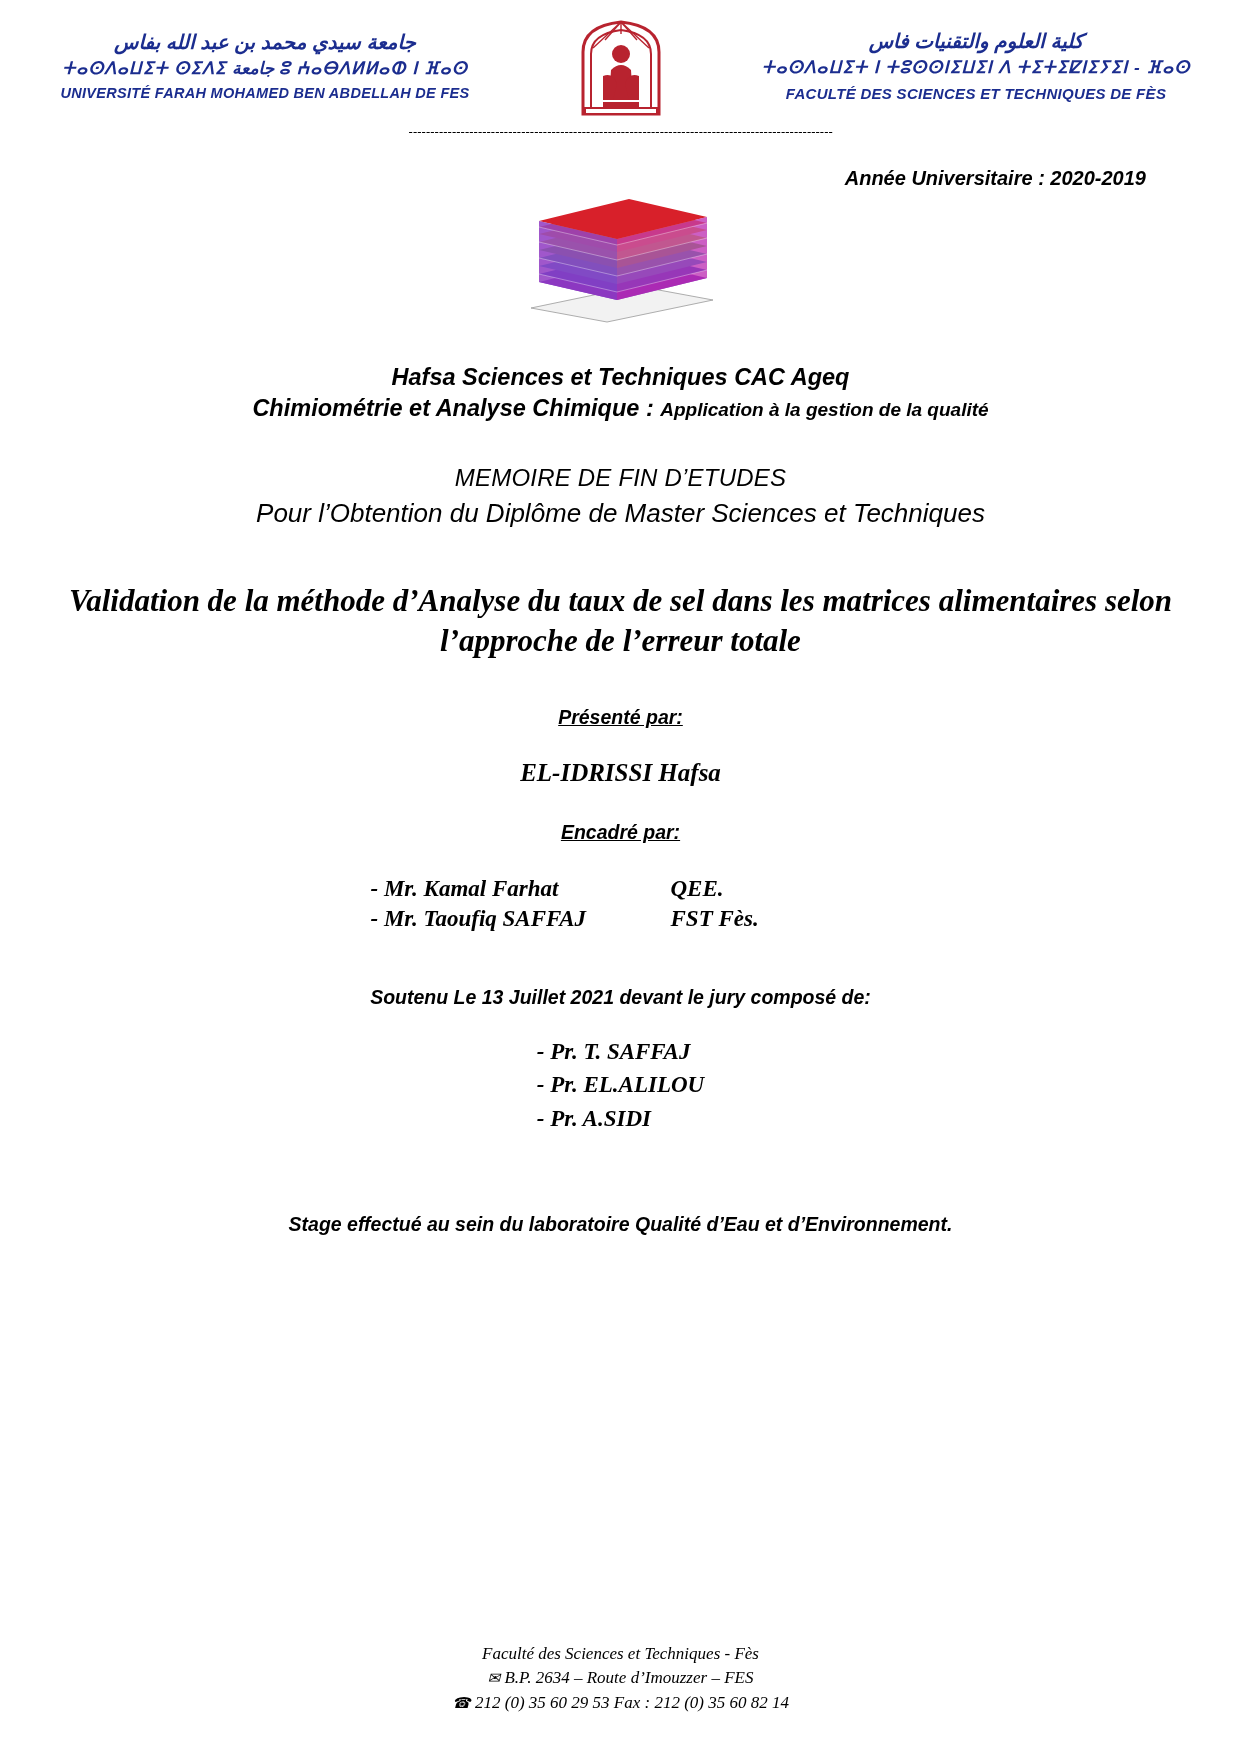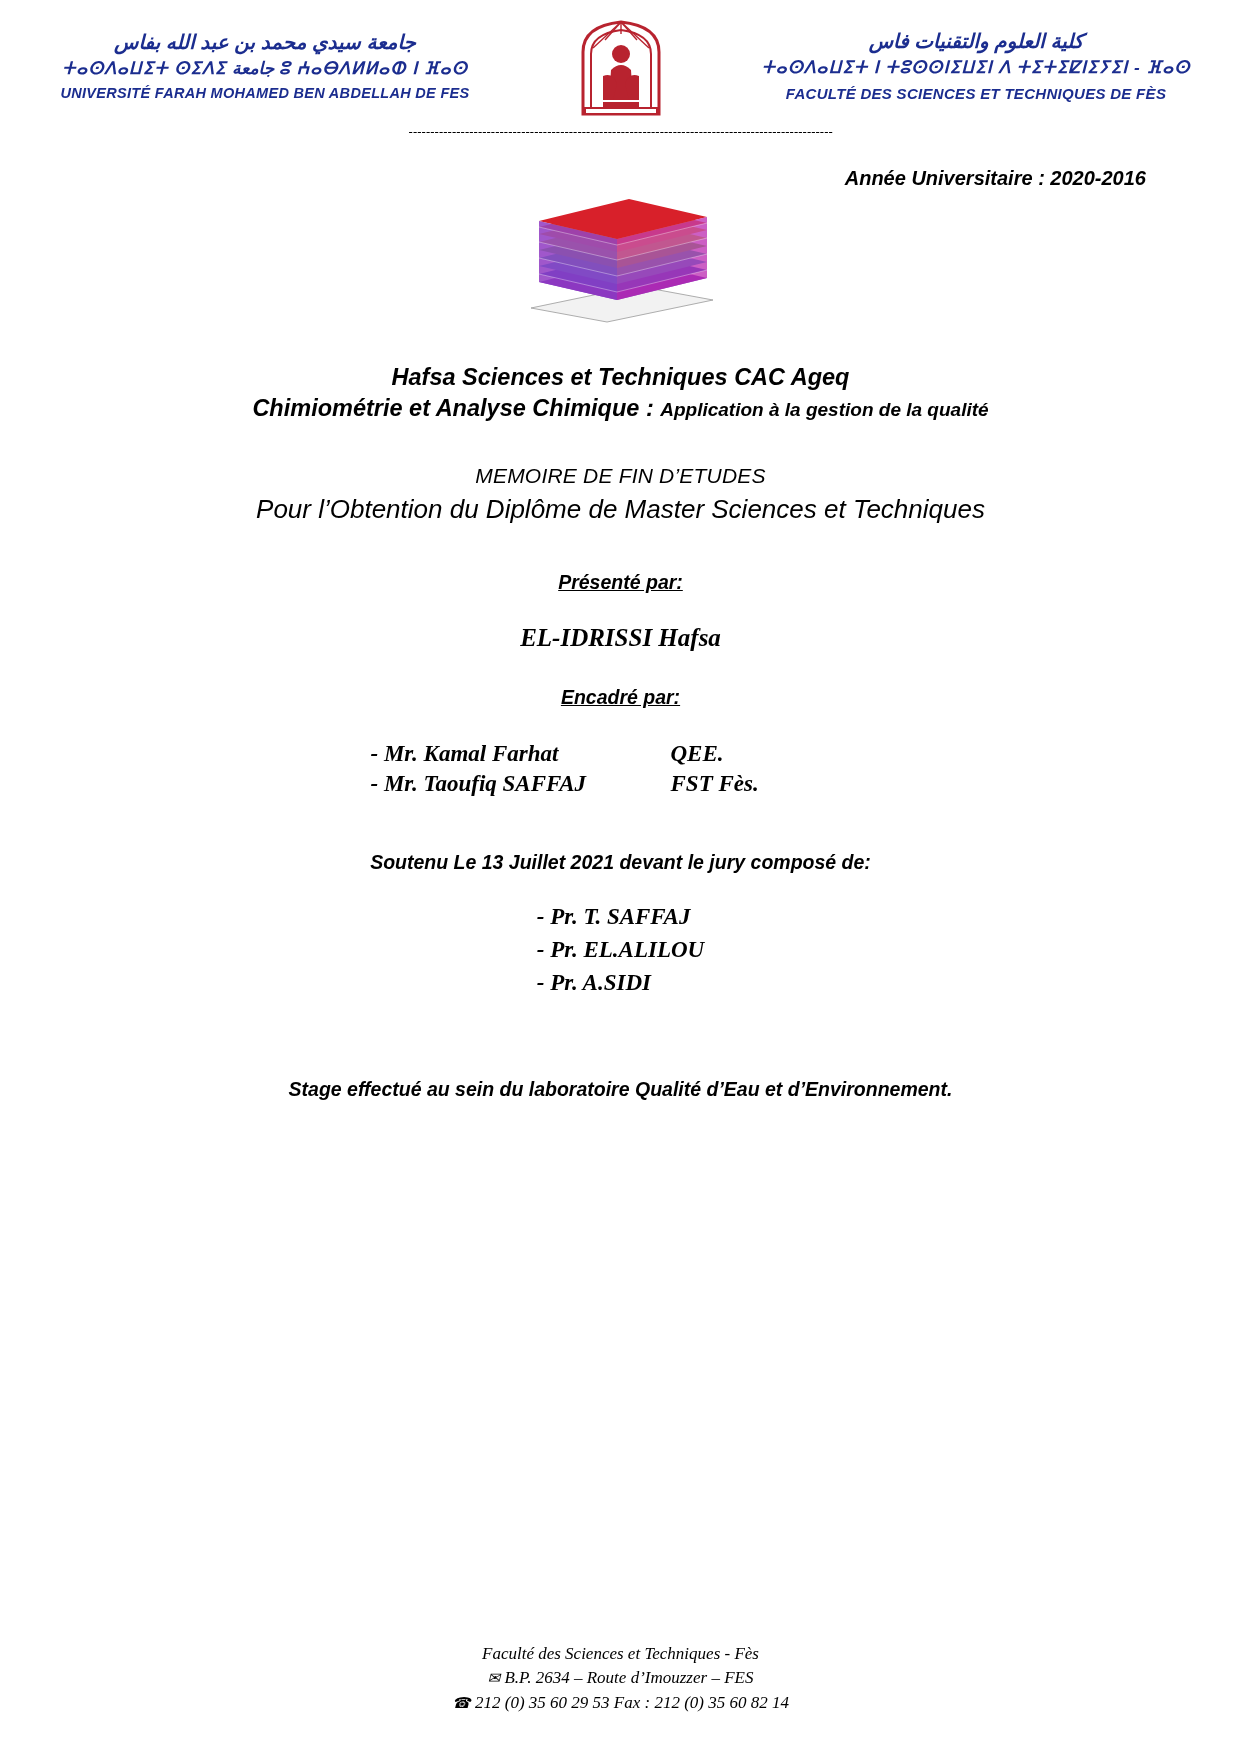--- a/index.html
+++ b/index.html
@@ -136,21 +136,21 @@
     font-size: 23.5px;
     font-weight: bold;
     margin-top: 4px;
   }
   .prog-sub .small {
     font-size: 19px;
     font-weight: bold;
   }
 
   .memoire {
-    font-size: 21px;
+    font-size: 24px;
     margin-top: 42px;
     letter-spacing: 0.2px;
   }
   .obtention {
     font-size: 26px;
     margin-top: 6px;
   }
 
   .thesis-title {
     font-family: "Liberation Serif", serif;
@@ -280,21 +280,21 @@
       <div class="fac-ar">كلية العلوم والتقنيات فاس</div>
       <div class="fac-tif">ⵜⴰⵙⴷⴰⵡⵉⵜ ⵏ ⵜⵓⵙⵙⵏⵉⵡⵉⵏ ⴷ ⵜⵉⵜⵉⵇⵏⵉⵢⵉⵏ - ⴼⴰⵙ</div>
       <div class="fac-fr">FACULTÉ DES SCIENCES ET TECHNIQUES DE FÈS</div>
     </div>
   </div>
 
   <div class="rule">--------------------------------------------------------------------------------------------------</div>
 
   <div class="content">
 
-    <div class="year">Année Universitaire : 2020-2016</div>
+    <div class="year">Année Universitaire : 2020-2019</div>
 
     <div class="figure-wrap">
       <div class="surface-fig">
         <svg viewBox="0 0 200 130" width="200" height="130" aria-hidden="true">
 
           <polygon points="10,112 86,126 192,104 116,90" fill="#f2f2f2" stroke="#999" stroke-width="0.8"></polygon>
 
           <g>
             <polygon points="18,86 96,104 186,82 108,64" fill="#7b2fbe"></polygon>
             <polygon points="18,78 96,96 186,74 108,56" fill="#2f5fd0"></polygon>
@@ -326,20 +326,21 @@
 
     <div class="line-center prog-title">Hafsa Sciences et Techniques CAC Ageq</div>
 
     <div class="line-center prog-sub">
       <span>Chimiométrie et Analyse Chimique : </span><span class="small">Application à la gestion de la qualité</span>
     </div>
 
     <div class="line-center memoire">MEMOIRE DE FIN D’ETUDES</div>
     <div class="line-center obtention">Pour l’Obtention du Diplôme de Master Sciences et Techniques</div>
 
+    <div class="thesis-title">Validation de la méthode d’Analyse du taux de sel dans les matrices alimentaires selon l’approche de l’erreur totale</div>
 
     <div class="line-center label-bold">Présenté par:</div>
     <div class="line-center author">EL-IDRISSI Hafsa</div>
 
     <div class="line-center label-bold encadre">Encadré par:</div>
 
     <div class="supervisors">
       <div class="sup-row">
         <span class="sup-name">- Mr. Kamal Farhat</span>
         <span class="sup-org">QEE.</span>

